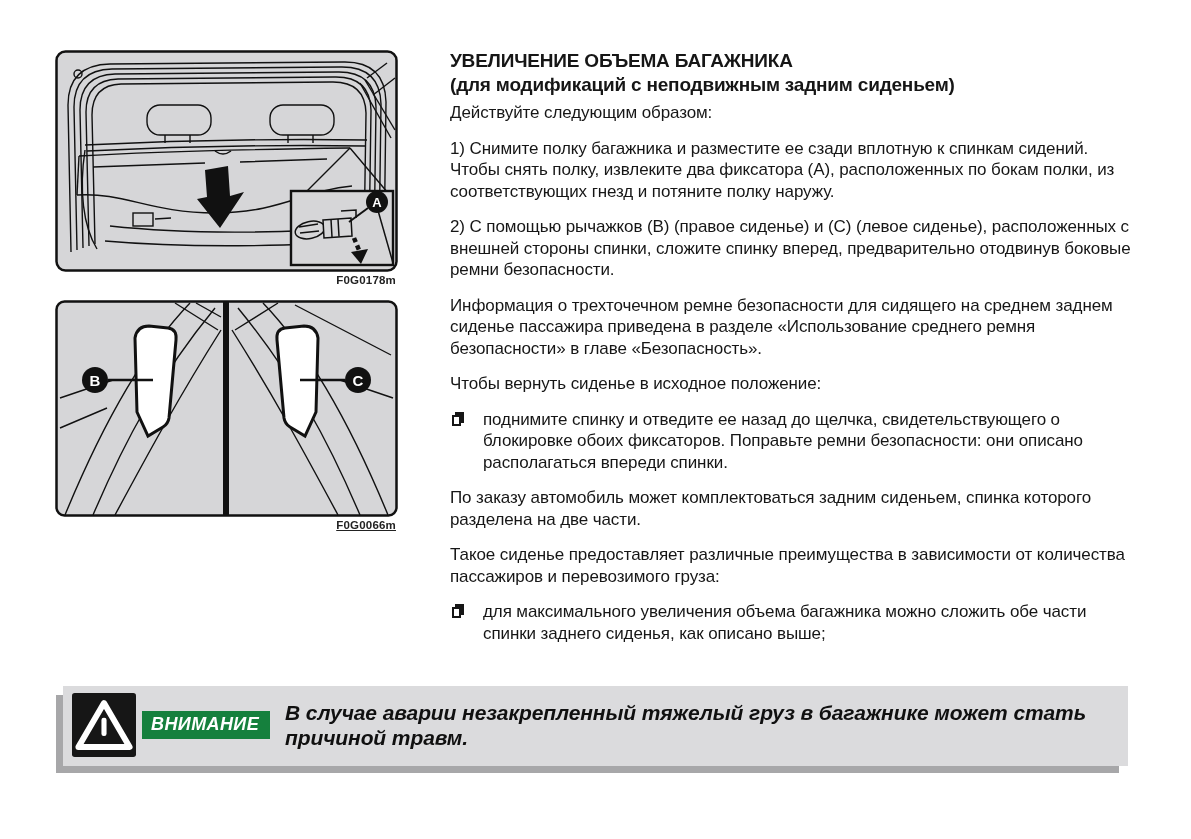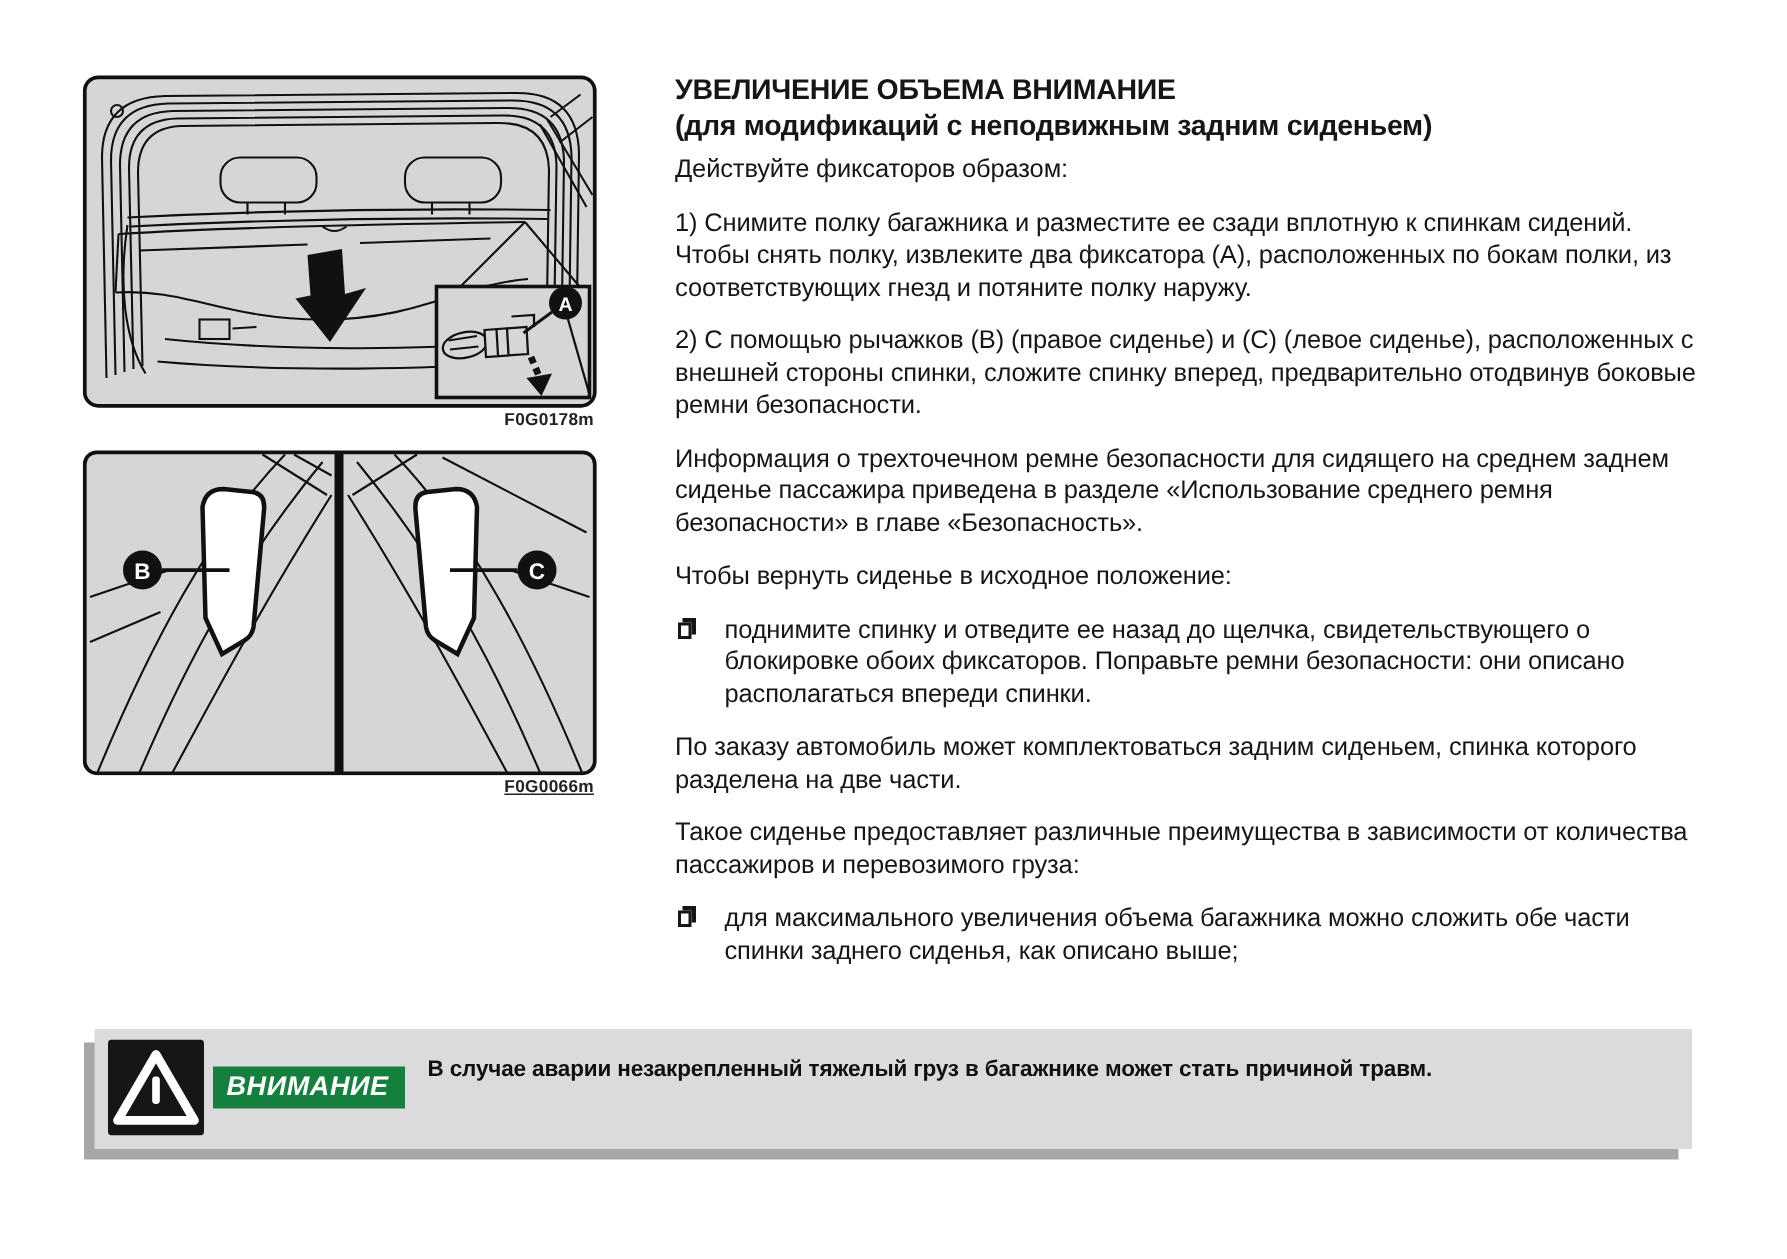--- a/index.html
+++ b/index.html
@@ -51,22 +51,22 @@
   }
   .warning-icon { position: absolute; left: 9px; top: 7px; width: 64px; height: 64px; }
   .warning-badge {
     position: absolute; left: 79px; top: 25px;
     background: #15803d; color: #ffffff;
     font-size: 18px; font-weight: bold; font-style: italic;
     padding: 3px 11px 4px 9px; letter-spacing: 0.4px;
   }
   .warning-text {
     position: absolute; left: 222px; top: 14px; width: 850px;
-    font-size: 15px; line-height: 25px;
-    font-weight: bold; color: #101010;
+    font-size: 21px; line-height: 25px;
+    font-weight: bold; font-style: italic; color: #101010;
     letter-spacing: -0.1px;
   }
 </style>
 </head>
 <body>
 
 <div class="page">
 
   <div class="figure" id="fig1">
     <svg width="343" height="222" viewBox="0 0 343 222">
@@ -156,24 +156,24 @@
       <path d="M263,38 Q261,26 249,26 L230,28 Q221,29 222,40 L229,118 Q230,124 235,127 L250,136 L261,112 Z" fill="#fff" stroke="#111" stroke-width="3"></path>
       <path d="M290,80 L245,80" stroke="#111" stroke-width="2.5"></path>
       <circle cx="303" cy="80" r="13" fill="#111"></circle>
       <text x="303" y="86" text-anchor="middle" font-size="15" font-weight="bold" fill="#fff" font-family="Liberation Sans, sans-serif">C</text>
     </svg>
   </div>
   <div class="fig-caption" id="fig2-caption">F0G0066m</div>
 
   <div class="content">
     <div class="title">
-      <div>УВЕЛИЧЕНИЕ ОБЪЕМА ВНИМАНИЕ</div>
+      <div>УВЕЛИЧЕНИЕ ОБЪЕМА БАГАЖНИКА</div>
       <div>(для модификаций с неподвижным задним сиденьем)</div>
     </div>
-    <div class="intro">Действуйте фиксаторов образом:</div>
+    <div class="intro">Действуйте следующим образом:</div>
 
     <div class="block">1) Снимите полку багажника и разместите ее сзади вплотную к спинкам сидений. Чтобы снять полку, извлеките два фиксатора (А), расположенных по бокам полки, из соответствующих гнезд и потяните полку наружу.</div>
     <div class="block">2) С помощью рычажков (В) (правое сиденье) и (С) (левое сиденье), расположенных с внешней стороны спинки, сложите спинку вперед, предварительно отодвинув боковые ремни безопасности.</div>
     <div class="block">Информация о трехточечном ремне безопасности для сидящего на среднем заднем сиденье пассажира приведена в разделе «Использование среднего ремня безопасности» в главе «Безопасность».</div>
     <div class="block">Чтобы вернуть сиденье в исходное положение:</div>
 
     <div class="block bullet-item">
       <span class="bullet-marker"></span>
       <span>поднимите спинку и отведите ее назад до щелчка, свидетельствующего о блокировке обоих фиксаторов. Поправьте ремни безопасности: они описано располагаться впереди спинки.</span>
     </div>

